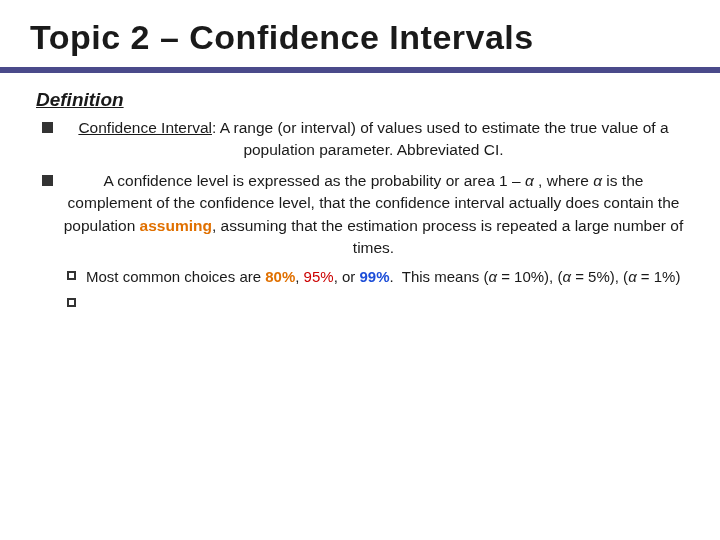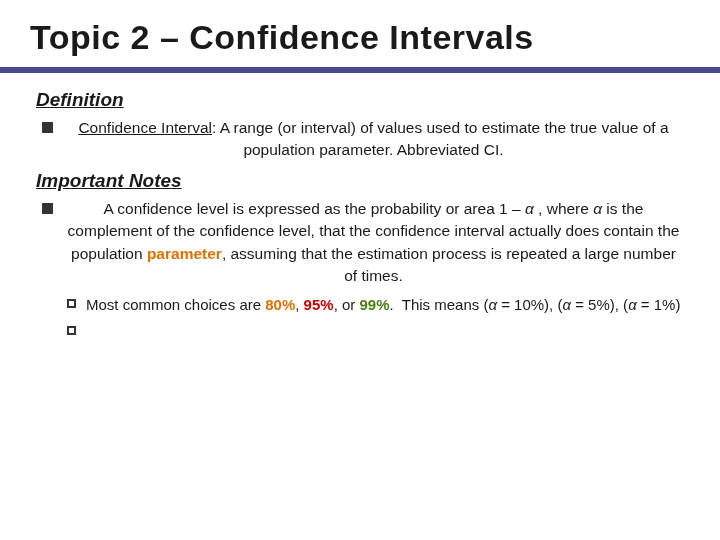--- a/index.html
+++ b/index.html
@@ -80,25 +80,25 @@
       text-decoration: underline;
     }
 
     .highlight-orange {
       color: #e07000;
       font-weight: bold;
     }
 
     .highlight-red {
       color: #cc0000;
-      font-weight: bold;
+      font-weight: normal;
     }
 
     .highlight-blue {
-      color: #4d7c0f;
+      color: #1d4ed8;
       font-weight: bold;
     }
 
     .sub-bullets {
       padding-left: 4px;
       margin-top: 6px;
     }
 
     .sub-bullet-block {
       display: flex;
@@ -142,25 +142,24 @@
 
     <div class="section-title">Definition</div>
     <div class="bullet-block">
       <div class="bullet-square"></div>
       <div class="bullet-text">
         <span class="underline-text">Confidence Interval</span><span>: A range (or interval) of values used to estimate the true value of a population parameter. Abbreviated CI.</span>
       </div>
     </div>
 
     <div class="important-notes-section">
-      <div class="section-title">Important Notes</div>
       <div class="bullet-block">
         <div class="bullet-square"></div>
         <div class="bullet-text">
-          A confidence level is expressed as the probability or area 1 – <span class="alpha-symbol">α</span> , where <span class="alpha-symbol">α</span> is the complement of the confidence level, that the confidence interval actually does contain the population <span class="highlight-orange">parameter</span>, assuming that the estimation process is repeated a large number of times.
+          A confidence level is expressed as the probability or area 1 – <span class="alpha-symbol">α</span> , where <span class="alpha-symbol">α</span> is the complement of the confidence level, that the confidence interval actually does contain the population <span class="highlight-orange">assuming</span>, assuming that the estimation process is repeated a large number of times.
 
           <div class="sub-bullets">
             <div class="sub-bullet-block">
               <div class="sub-bullet-square"></div>
               <div class="sub-bullet-text">
                 Most common choices are <span class="highlight-orange">80%</span>, <span class="highlight-red">95%</span>, or <span class="highlight-blue">99%</span>.&nbsp; This means (<span class="alpha-symbol">α</span> = 10%), (<span class="alpha-symbol">α</span> = 5%), (<span class="alpha-symbol">α</span> = 1%)
               </div>
             </div>
             <div class="sub-bullet-block">
               <div class="sub-bullet-square"></div>

